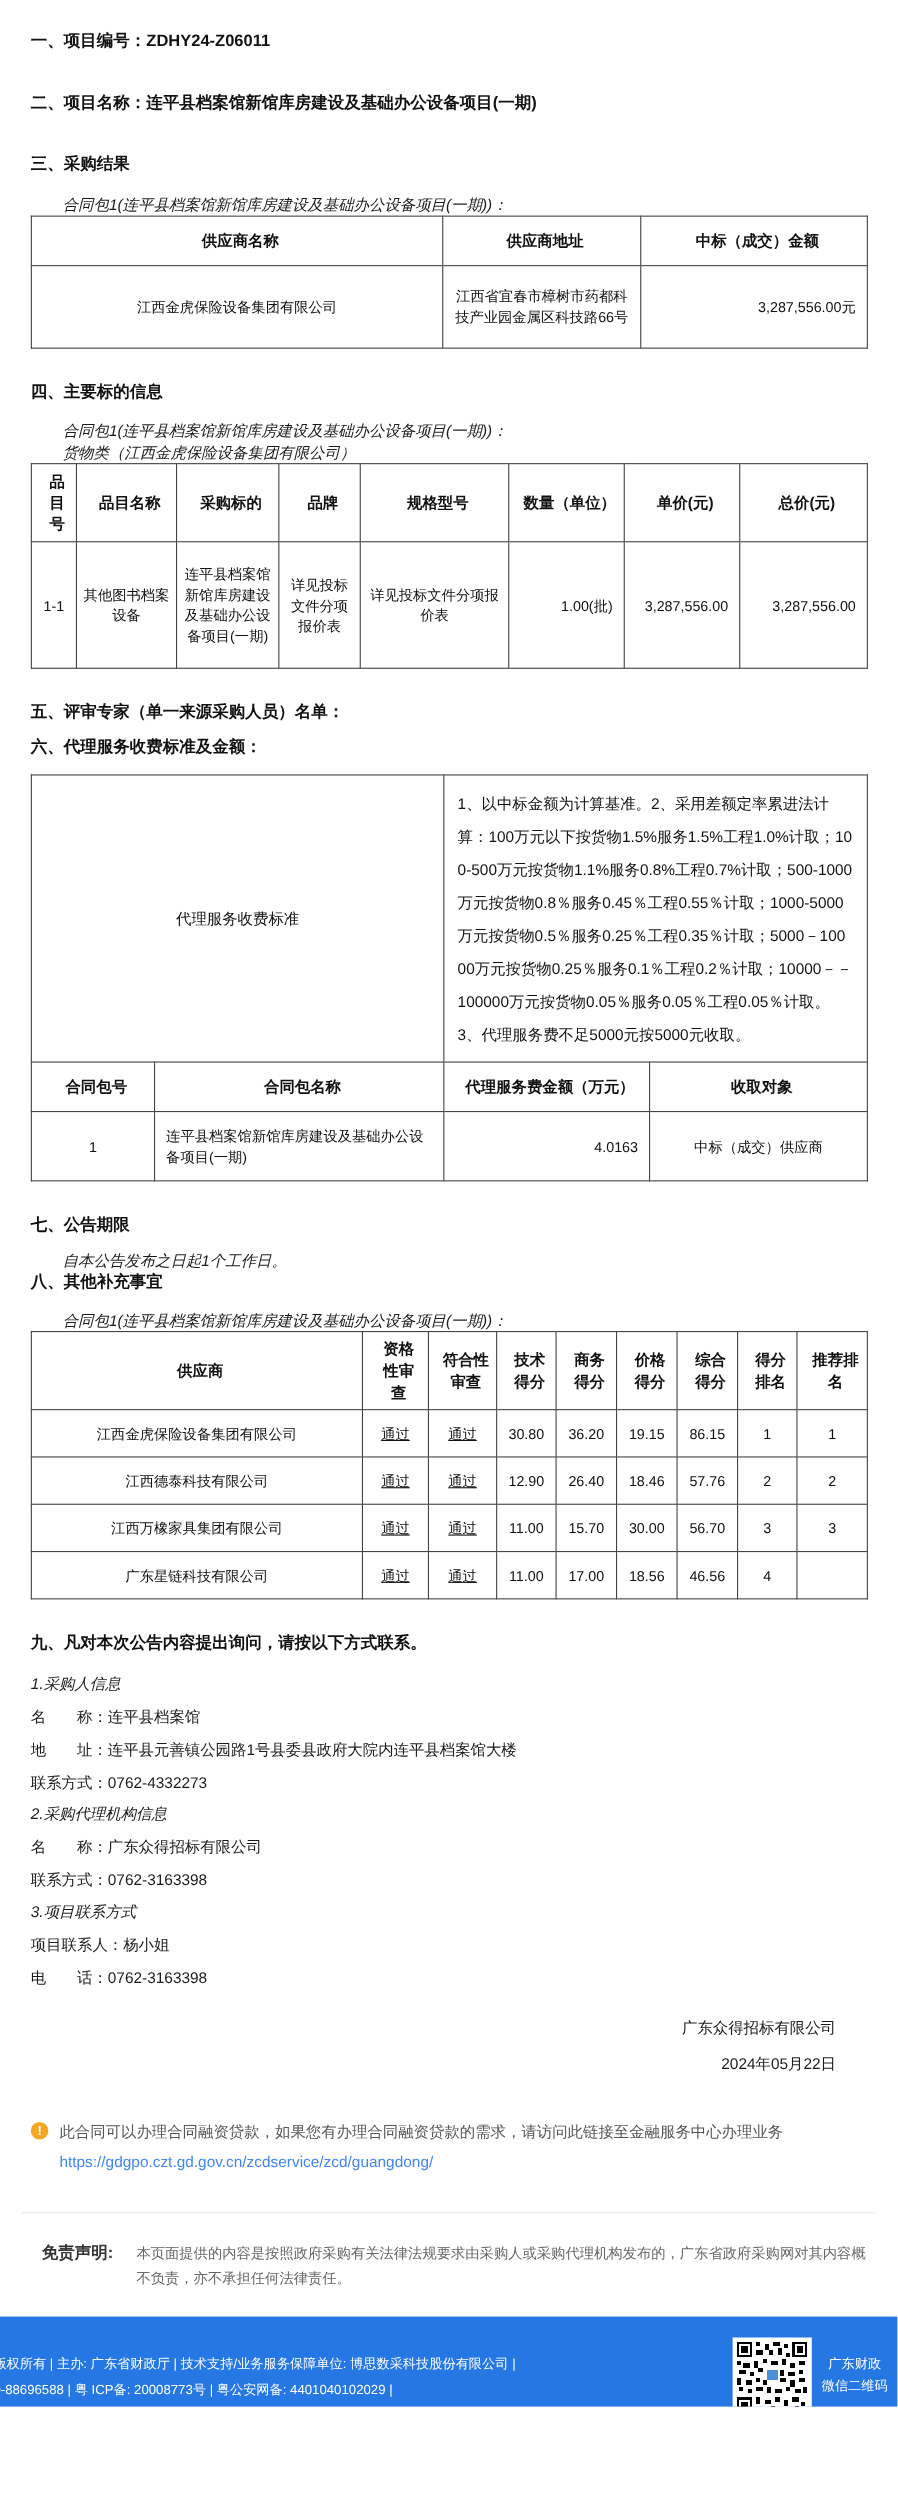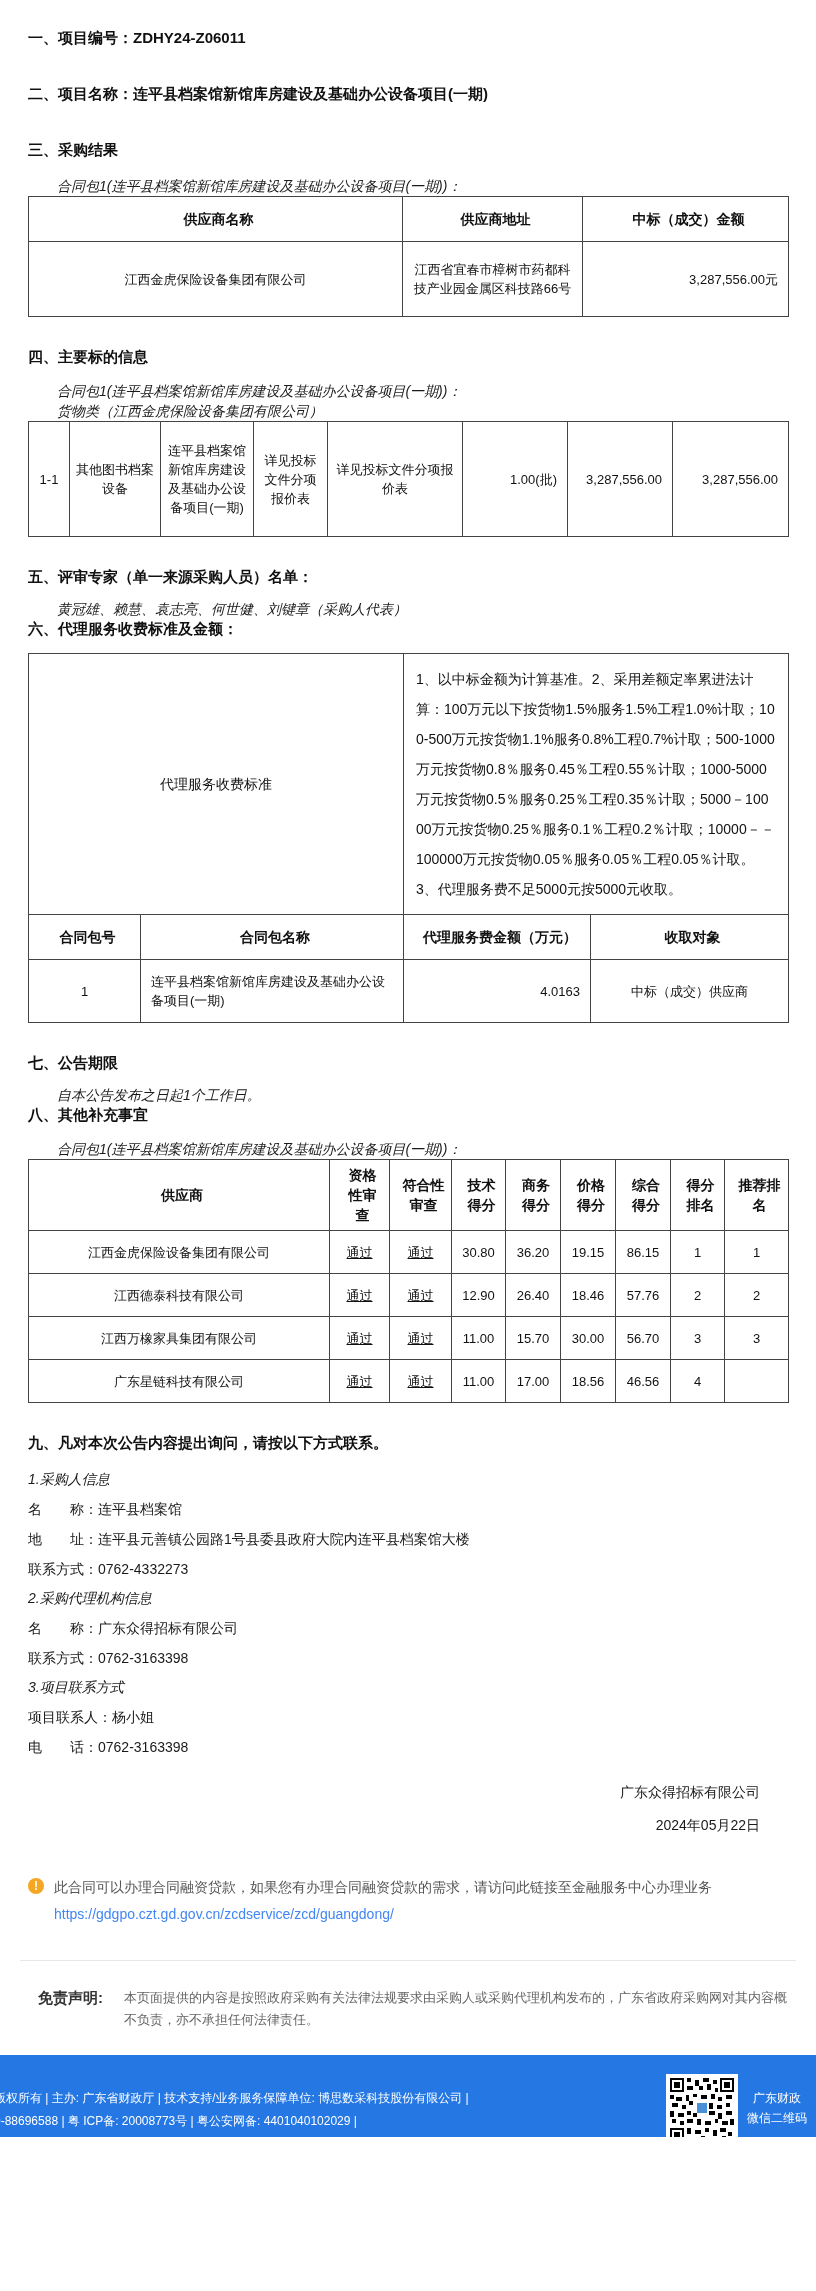--- a/index.html
+++ b/index.html
@@ -89,35 +89,44 @@
         <col style="width:41px">
         <col style="width:91px">
         <col style="width:93px">
         <col style="width:74px">
         <col style="width:135px">
         <col style="width:105px">
         <col style="width:105px">
         <col style="width:116px">
       </colgroup>
     <tbody>
+        <tr>
+      <th style="height:60px">品目号</th>
+      <th>品目名称</th>
+      <th>采购标的</th>
+      <th>品牌</th>
+      <th>规格型号</th>
+      <th>数量（单位）</th>
+      <th>单价(元)</th>
+      <th>总价(元)</th>
+    </tr>
     <tr>
       <td style="height:104px">1-1</td>
       <td>其他图书档案设备</td>
       <td>连平县档案馆新馆库房建设及基础办公设备项目(一期)</td>
       <td>详见投标文件分项报价表</td>
       <td>详见投标文件分项报价表</td>
       <td class="num">1.00(批)</td>
       <td class="num">3,287,556.00</td>
       <td class="num">3,287,556.00</td>
     </tr>
   </tbody>
     </table>
 
   <p class="sec-h mb12">五、评审专家（单一来源采购人员）名单：</p>
-  <p class="line indent1 mb28">黄冠雄、赖慧、袁志亮、何世健、刘键章（采购人代表）</p>
 
   <p class="sec-h mb14">六、代理服务收费标准及金额：</p>
 
   <table class="mb28">
     <colgroup>
         <col style="width:112px">
         <col style="width:263px">
         <col style="width:187px">
         <col style="width:198px">
       </colgroup>

